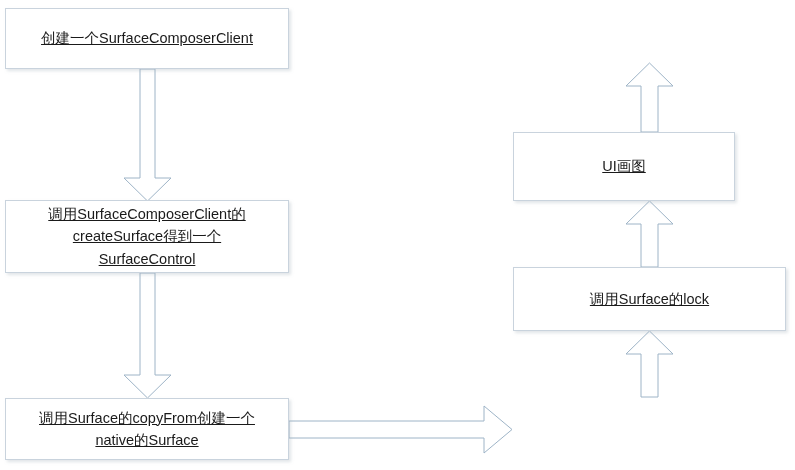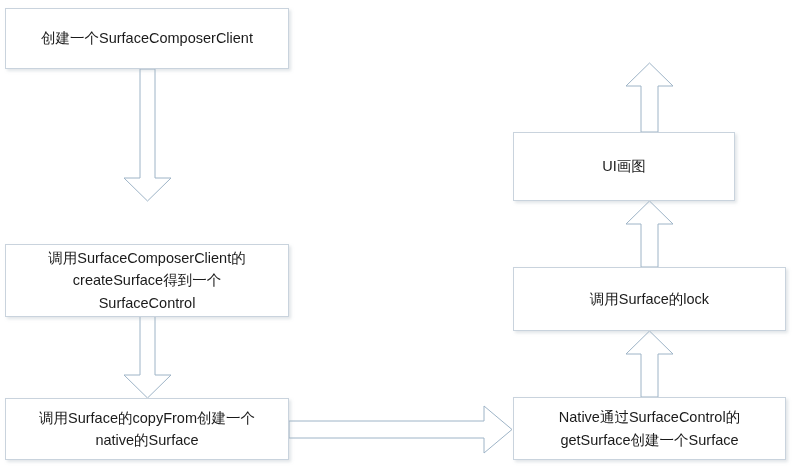--- a/index.html
+++ b/index.html
@@ -29,20 +29,21 @@
     box-shadow: 2px 2px 3px rgba(170,180,190,0.35);
     display: flex;
     align-items: center;
     justify-content: center;
     text-align: center;
     color: #1a1a1a;
     font-size: 14.5px;
     line-height: 1.55;
     padding: 2px 6px;
     white-space: pre-line;
+    text-decoration: underline;
   }
   .node-text {
     display: block;
     width: 100%;
     white-space: pre-line;
   }
   .arrow-layer {
     position: absolute;
     left: 0;
     top: 0;
@@ -73,38 +74,34 @@
 
     <polygon class="arrow-shape" points="649.5,201 673,224 658,224 658,267 641,267 641,224 626,224"></polygon>
 
     <polygon class="arrow-shape" points="649.5,63 673,86 658,86 658,132 641,132 641,86 626,86"></polygon>
   </svg>
 
   <div class="node" style="left:5px; top:8px; width:284px; height:61px;">
     <span class="node-text">创建一个SurfaceComposerClient</span>
   </div>
 
-  <div class="node" style="left:5px; top:200px; width:284px; height:73px;margin-top:44px;">
+  <div class="node" style="left:5px; top:200px; width:284px; height:73px;">
     <span class="node-text">调用SurfaceComposerClient的
 createSurface得到一个
 SurfaceControl</span>
   </div>
 
   <div class="node" style="left:5px; top:398px; width:284px; height:62px;align-items:center;">
     <span class="node-text">调用Surface的copyFrom创建一个
 native的Surface</span>
   </div>
 
 
   <div class="node" style="left:513px; top:132px; width:222px; height:69px;">
     <span class="node-text">UI画图</span>
   </div>
 
   <div class="node" style="left:513px; top:267px; width:273px; height:64px;">
     <span class="node-text">调用Surface的lock</span>
   </div>
 
-  <div class="node" style="left:513px; top:397px; width:273px; height:63px;">
-    <span class="node-text">Native通过SurfaceControl的
-getSurface创建一个Surface</span>
-  </div>
 
 </div>
 
 </body></html>

